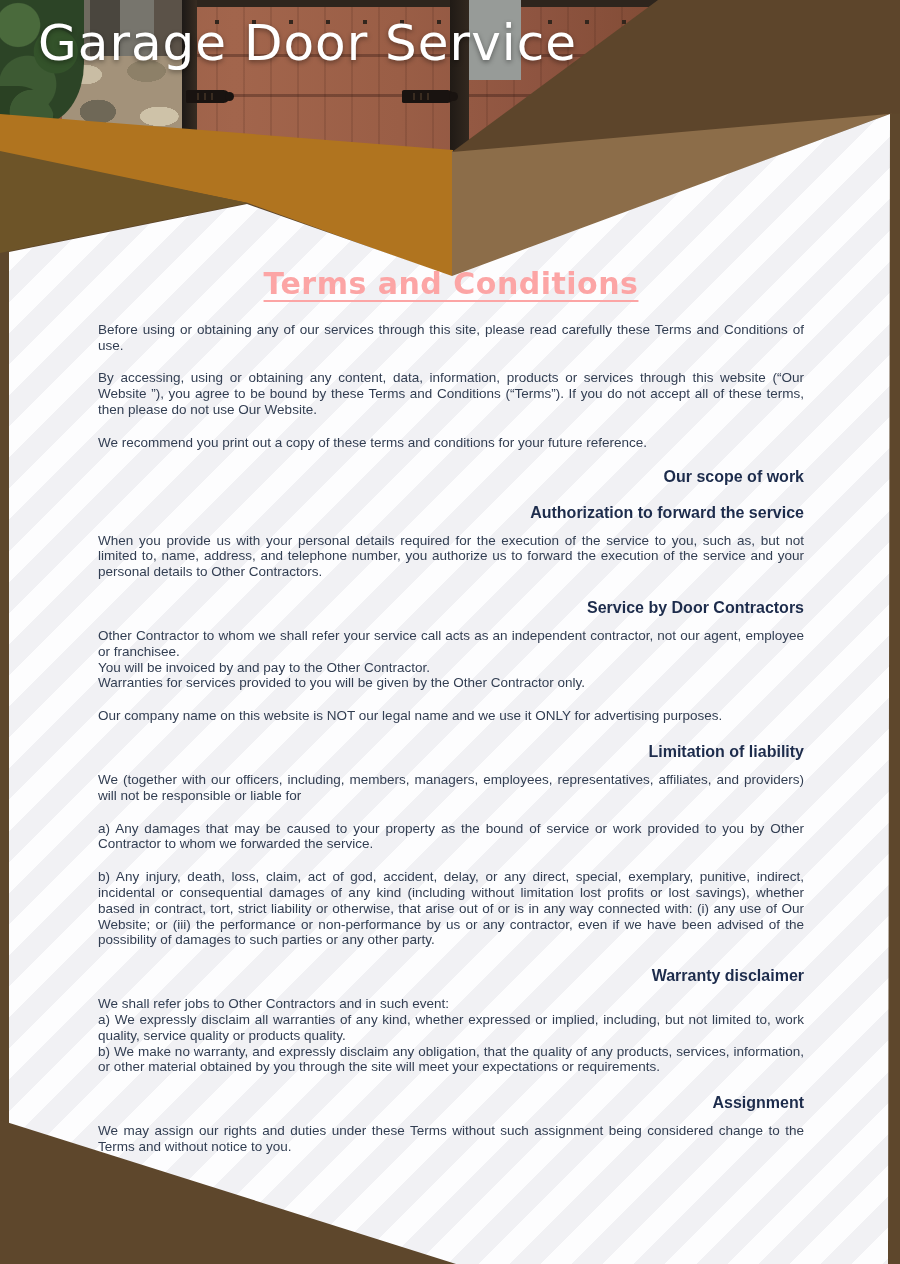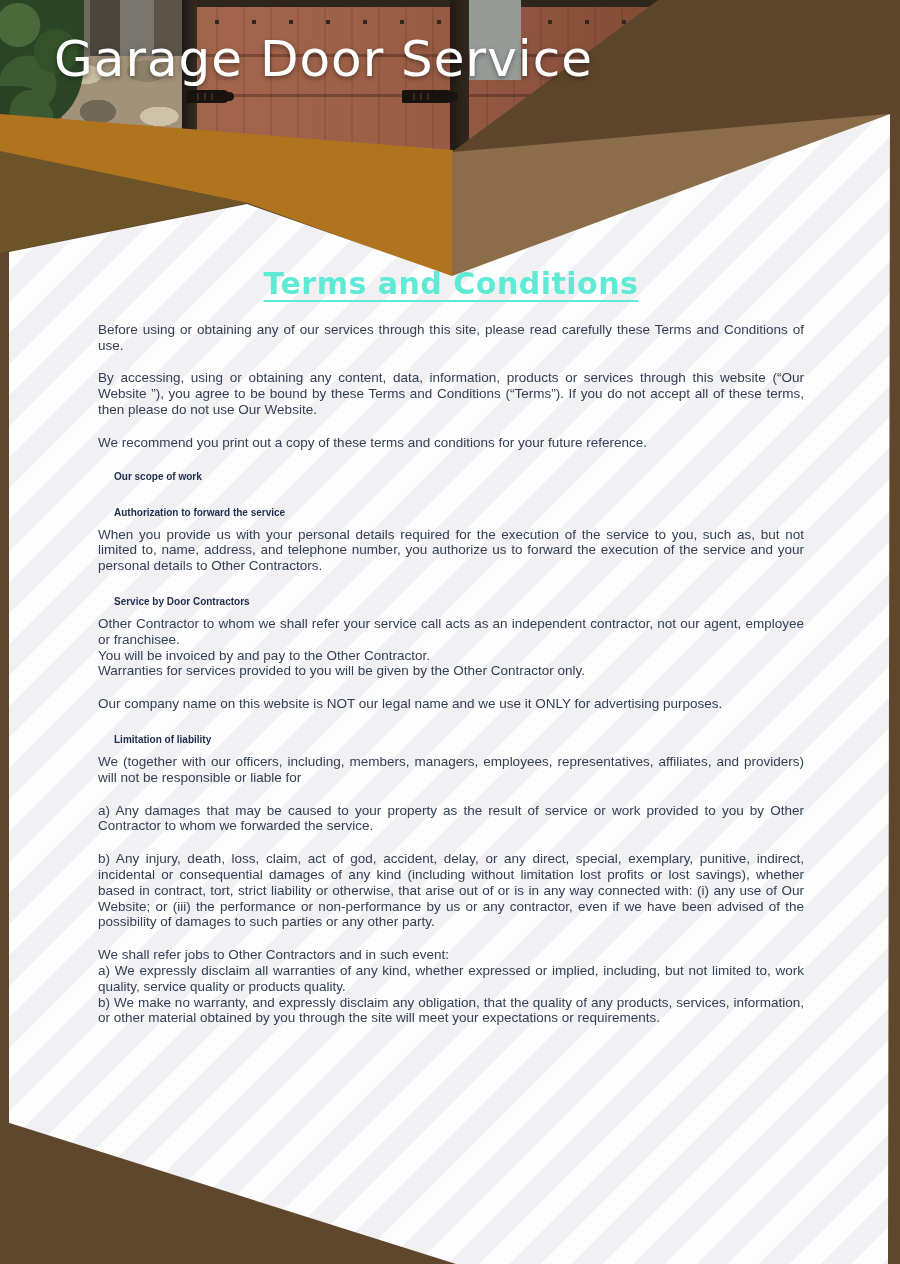--- a/index.html
+++ b/index.html
@@ -60,39 +60,39 @@
   .paper{
     position:absolute;left:0;top:0;width:900px;height:1264px;
     background:repeating-linear-gradient(135deg,#fdfdfe 0 22px,#f1f1f4 22px 44px);
     clip-path:polygon(9px 252px,247px 204px,452px 276px,890px 114px,888px 1264px,9px 1264px);
   }
   .corner-tri{position:absolute;left:0;top:0;width:900px;height:1264px;background:#5e472c;
     clip-path:polygon(0 1120px,456px 1264px,0 1264px);}
 
   
   .site-title{
-    position:absolute;left:38px;top:14px;margin:16px;
+    position:absolute;left:38px;top:14px;margin:0;
     font-family:"DejaVu Sans",sans-serif;font-weight:400;
     font-size:50px;letter-spacing:1px;color:#ffffff;
     text-shadow:0 2px 5px rgba(0,0,0,.4);
   }
   .content{
     position:absolute;left:98px;top:276px;width:706px;
     color:#323e52;font-size:13.5px;line-height:15.8px;text-align:justify;
   }
   .page-heading{
     margin:0 0 30px;text-align:center;
     font-family:"DejaVu Sans",sans-serif;font-weight:700;
-    font-size:30px;letter-spacing:.5px;color:#5eead4;
+    font-size:30px;letter-spacing:.5px;color:#fca5a5;
     text-decoration:underline;text-decoration-thickness:2px;text-underline-offset:6px;
   }
-  .content p{margin:0 0 17px;white-space:pre-line;}
+  .content p{margin:12px 0 17px;white-space:pre-line;}
   .content h3{
-    margin:20px 16px 6px;font-size:10px;line-height:16px;
-    color:#1d2c4c;text-align:left;font-weight:700;
+    margin:20px 0 6px;font-size:16px;line-height:16px;
+    color:#1d2c4c;text-align:right;font-weight:700;
   }
   .content section:first-of-type h3{margin-top:18px;}
 </style>
 </head>
 <body>
 
 <div class="page">
 
   <div class="photo">
     <div class="lintel"></div>
@@ -140,25 +140,30 @@
       <h3>Service by Door Contractors</h3>
       <p>Other Contractor to whom we shall refer your service call acts as an independent contractor, not our agent, employee or franchisee.
 You will be invoiced by and pay to the Other Contractor.
 Warranties for services provided to you will be given by the Other Contractor only.</p>
       <p>Our company name on this website is NOT our legal name and we use it ONLY for advertising purposes.</p>
     </section>
 
     <section>
       <h3>Limitation of liability</h3>
       <p>We (together with our officers, including, members, managers, employees, representatives, affiliates, and providers) will not be responsible or liable for</p>
-      <p>a) Any damages that may be caused to your property as the result of service or work provided to you by Other Contractor to whom we forwarded the service.</p>
+      <p>a) Any damages that may be caused to your property as the bound of service or work provided to you by Other Contractor to whom we forwarded the service.</p>
       <p>b) Any injury, death, loss, claim, act of god, accident, delay, or any direct, special, exemplary, punitive, indirect, incidental or consequential damages of any kind (including without limitation lost profits or lost savings), whether based in contract, tort, strict liability or otherwise, that arise out of or is in any way connected with: (i) any use of Our Website; or (iii) the performance or non-performance by us or any contractor, even if we have been advised of the possibility of damages to such parties or any other party.</p>
     </section>
 
     <section>
+      <h3>Warranty disclaimer</h3>
       <p>We shall refer jobs to Other Contractors and in such event:
 a) We expressly disclaim all warranties of any kind, whether expressed or implied, including, but not limited to, work quality, service quality or products quality.
 b) We make no warranty, and expressly disclaim any obligation, that the quality of any products, services, information, or other material obtained by you through the site will meet your expectations or requirements.</p>
     </section>
 
+    <section>
+      <h3>Assignment</h3>
+      <p>We may assign our rights and duties under these Terms without such assignment being considered change to the Terms and without notice to you.</p>
+    </section>
   </div>
 
 </div>
 
 </body></html>

